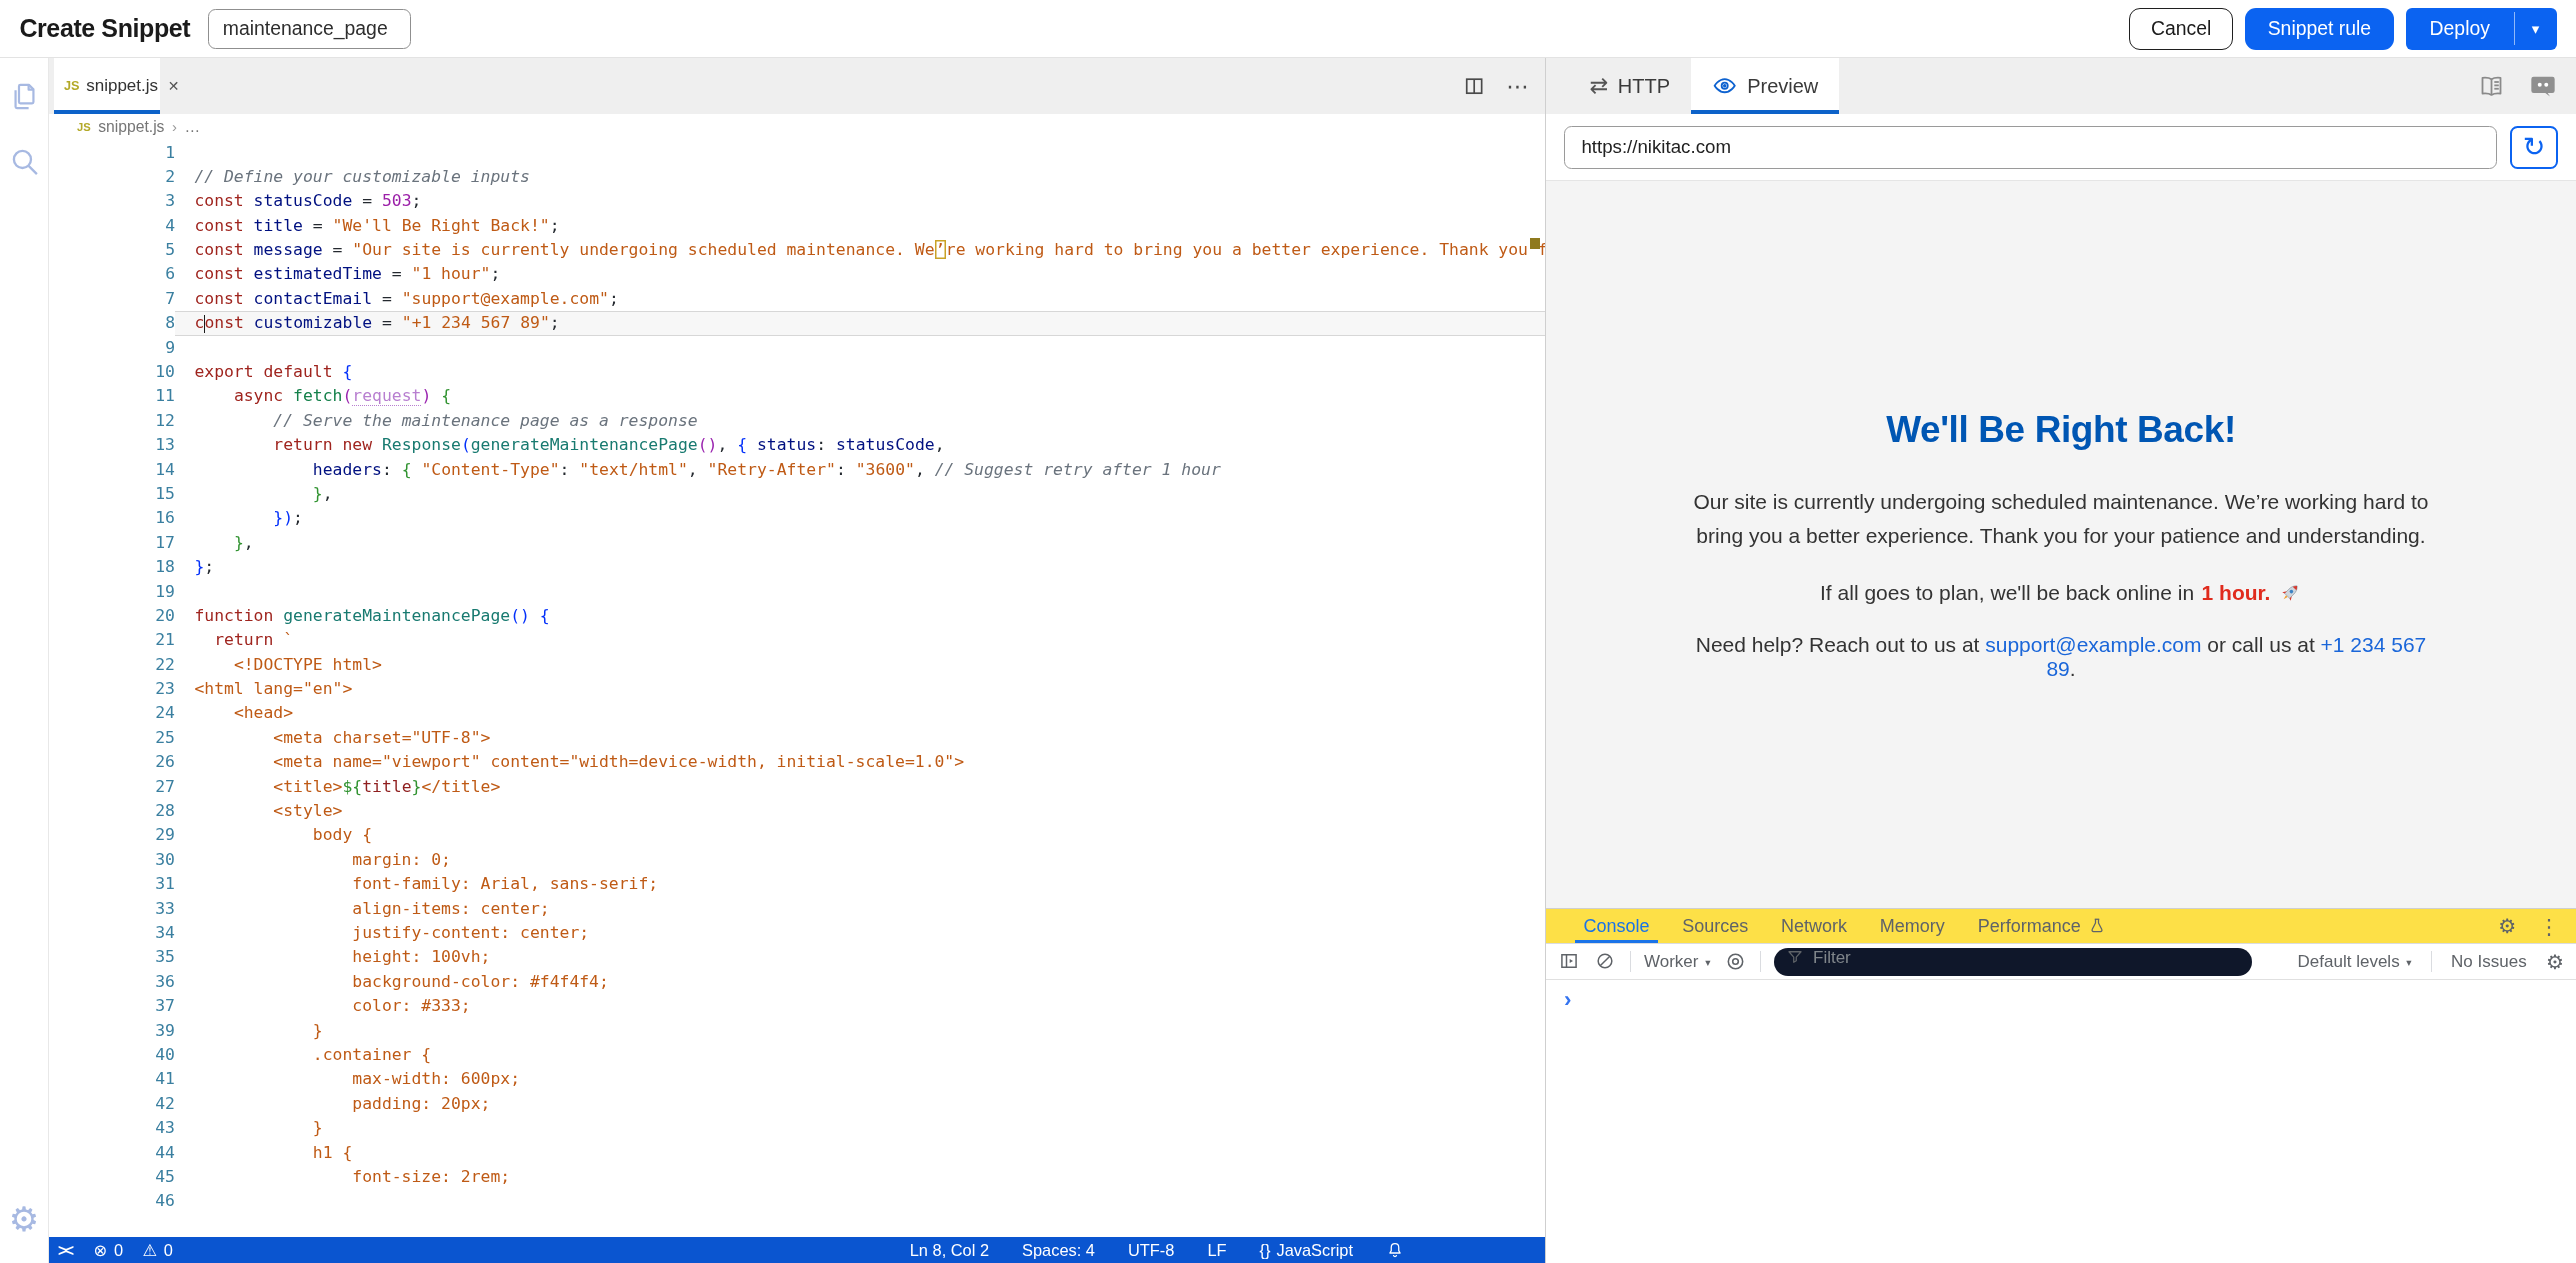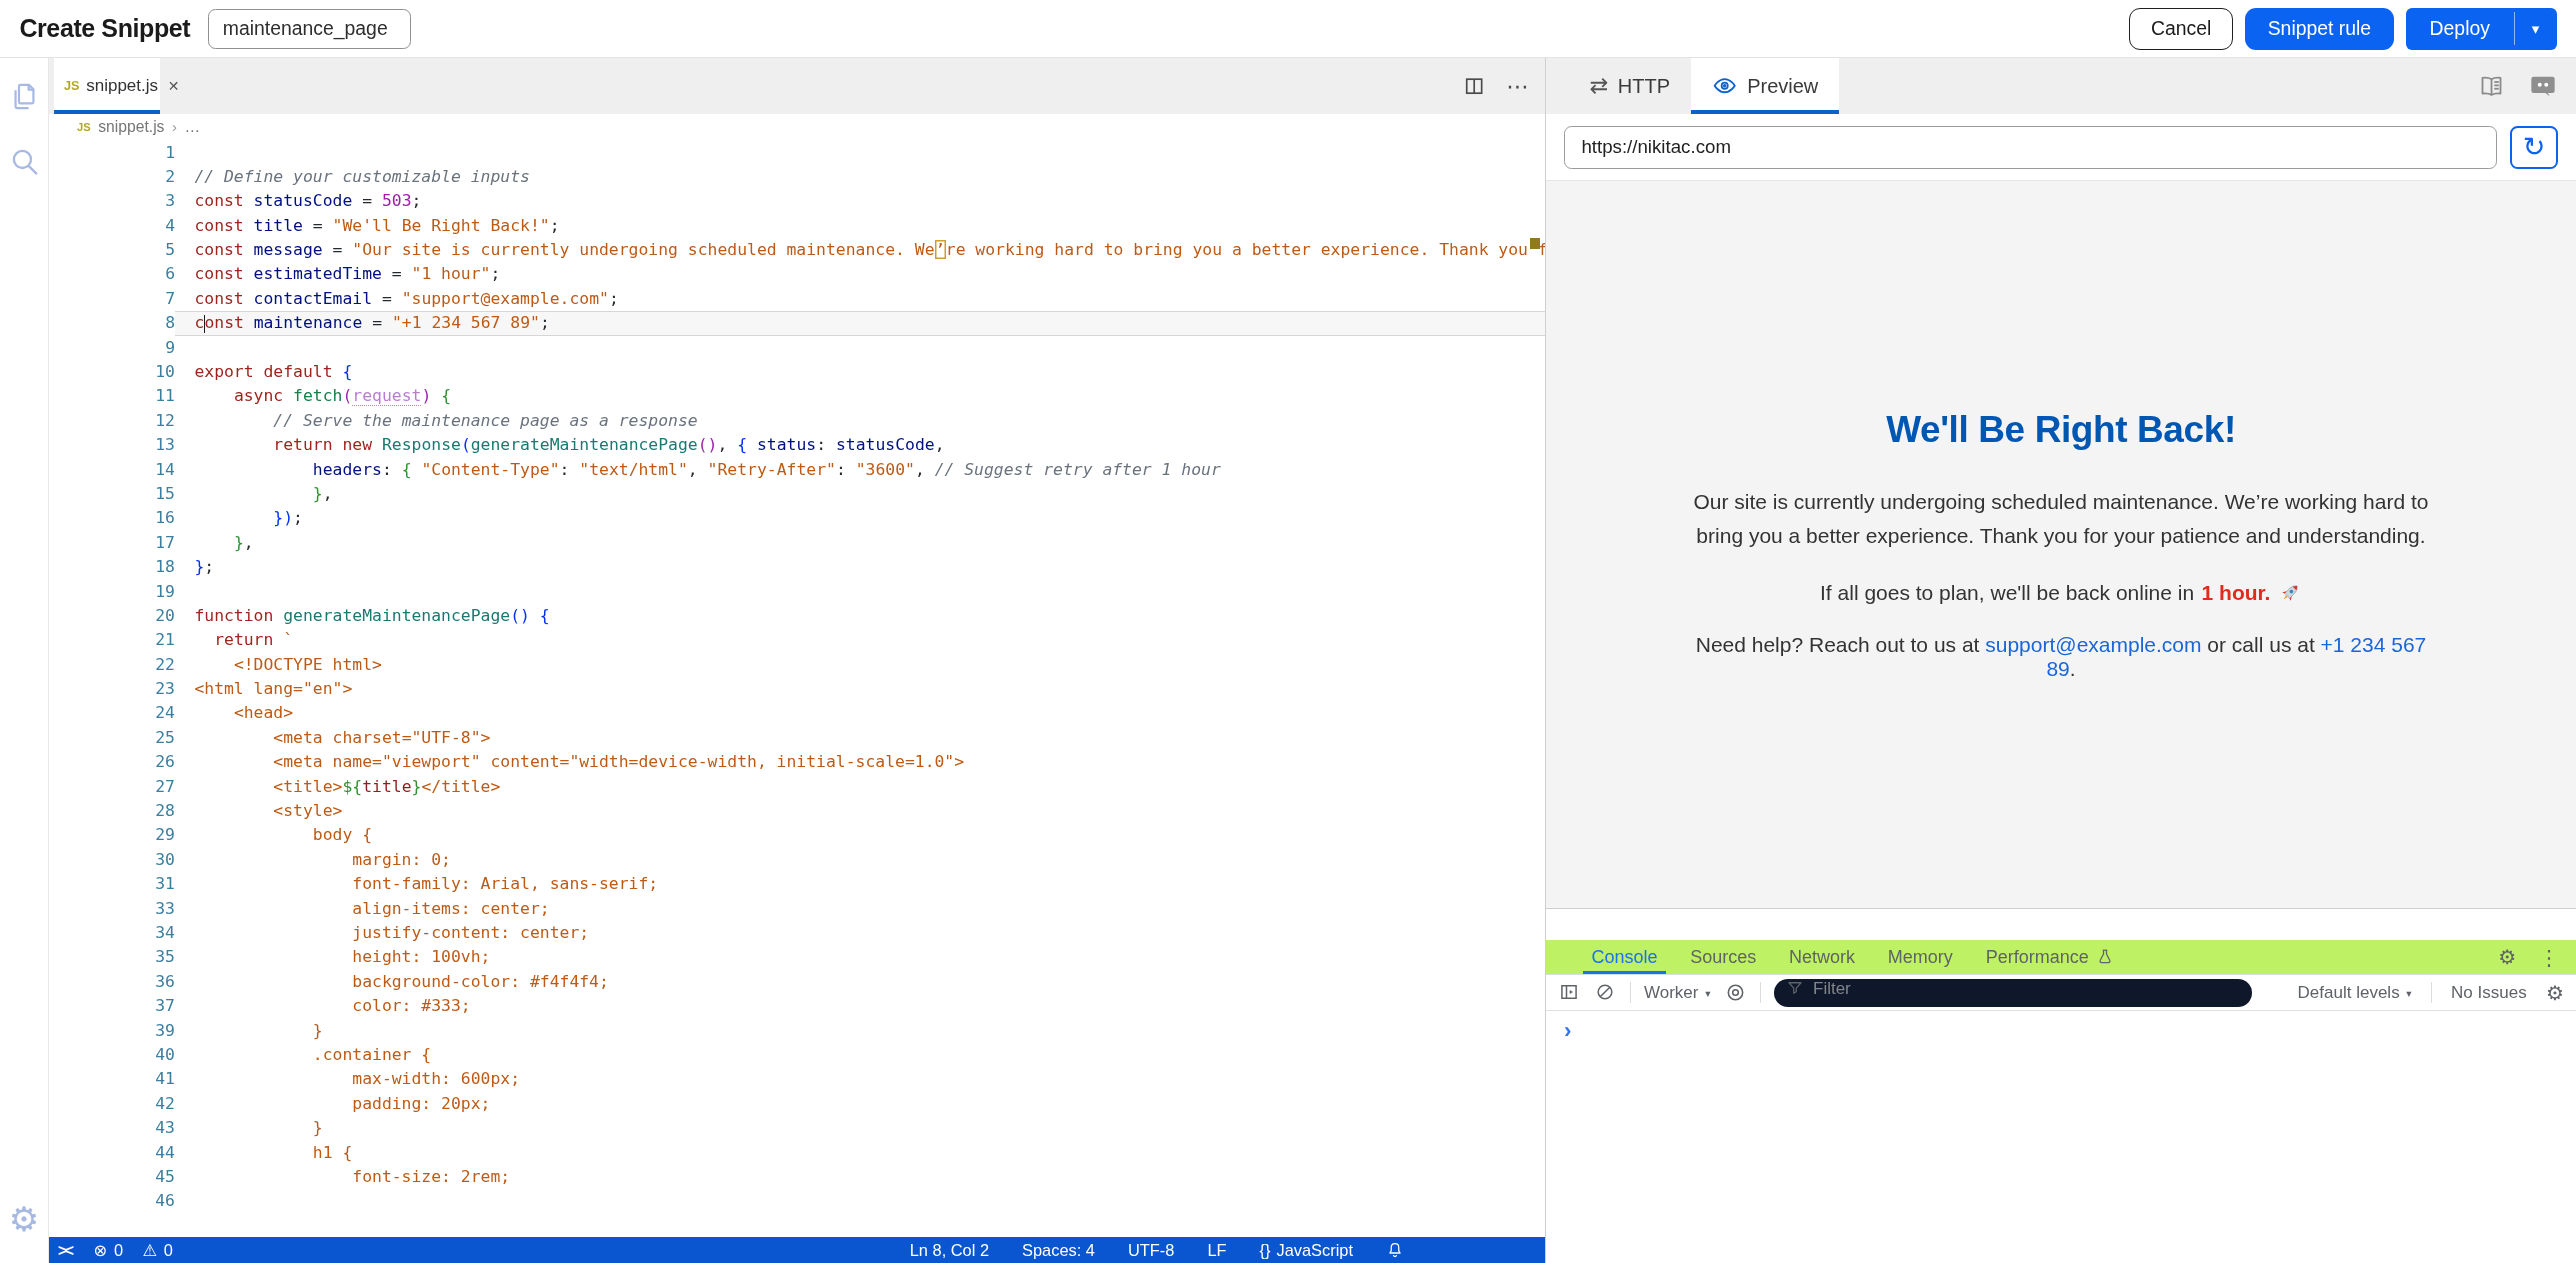--- a/index.html
+++ b/index.html
@@ -86,21 +86,21 @@
   .vp-inner { max-width:792px; padding:0 15px; }
   .vp-inner h2 { font-size:37px; font-weight:bold; color:#0056b3; margin-bottom:34px; letter-spacing:-0.4px; }
   .vp-msg { font-size:21px; color:#333; line-height:34px; }
   .vp-eta { margin-top:28px; font-size:21px; color:#333; display:flex; align-items:center; justify-content:center; gap:7.5px; }
   .vp-eta .eta-red { color:#e02b1d; font-weight:bold; }
   .vp-help { margin-top:28px; font-size:21px; color:#333; }
   .vp-link { color:#1a66d9; text-decoration:none; cursor:pointer; }
 
   
   .devtools { flex:1; display:flex; flex-direction:column; border-top:0.7px solid #cfcfcf; min-height:0; }
-  .dt-tabs { height:35px; flex:0 0 35px; background:#bef264; border-bottom:0.7px solid #dadce0; display:flex; align-items:stretch; padding-left:29px; color:#5f6368;margin-top:31px; }
+  .dt-tabs { height:35px; flex:0 0 35px; background:#fde047; border-bottom:0.7px solid #dadce0; display:flex; align-items:stretch; padding-left:21px; color:#5f6368; }
   .dt-tab { display:flex; align-items:center; gap:7.5px; padding:0 16.4px; font-size:18px; cursor:pointer; position:relative; }
   .dt-tab.active { color:#1a73e8; }
   .dt-tab.active::after { content:""; position:absolute; left:7.5px; right:7.5px; bottom:0; height:3px; background:#1a73e8; }
   .dt-tabs-icons { margin-left:auto; display:flex; align-items:center; gap:22.4px; margin-right:16.4px; }
   .dt-gear { font-size:20px; color:#5f6368; cursor:pointer; line-height:1; }
   .dt-kebab { font-size:21px; color:#5f6368; cursor:pointer; line-height:1; }
 
   .dt-toolbar { height:36px; flex:0 0 36px; background:#fff; border-bottom:0.7px solid #e0e0e0; display:flex; align-items:center; padding:0 12px; gap:13.5px; color:#5f6368; }
   .tb-icon { width:22.4px; height:22.4px; display:flex; align-items:center; justify-content:center; cursor:pointer; }
   .tb-divider { width:0.7px; height:21px; background:#dadce0; }
@@ -183,21 +183,21 @@
 
         <div class="code">
           <div class="overview-mark"></div>
         <div class="code-line"><span class="lnum">1</span><span class="ltext"></span></div>
             <div class="code-line"><span class="lnum">2</span><span class="ltext"><span class="co">// Define your customizable inputs</span></span></div>
             <div class="code-line"><span class="lnum">3</span><span class="ltext"><span class="kw">const</span><span class="pl"> </span><span class="id">statusCode</span><span class="pl"> = </span><span class="nu">503</span><span class="pl">;</span></span></div>
             <div class="code-line"><span class="lnum">4</span><span class="ltext"><span class="kw">const</span><span class="pl"> </span><span class="id">title</span><span class="pl"> = </span><span class="st">"We'll Be Right Back!"</span><span class="pl">;</span></span></div>
             <div class="code-line"><span class="lnum">5</span><span class="ltext"><span class="kw">const</span><span class="pl"> </span><span class="id">message</span><span class="pl"> = </span><span class="st">"Our site is currently undergoing scheduled maintenance. We</span><span class="ub">’</span><span class="st">re working hard to bring you a better experience. Thank you for your patience and understanding."</span></span></div>
             <div class="code-line"><span class="lnum">6</span><span class="ltext"><span class="kw">const</span><span class="pl"> </span><span class="id">estimatedTime</span><span class="pl"> = </span><span class="st">"1 hour"</span><span class="pl">;</span></span></div>
             <div class="code-line"><span class="lnum">7</span><span class="ltext"><span class="kw">const</span><span class="pl"> </span><span class="id">contactEmail</span><span class="pl"> = </span><span class="st">"support@example.com"</span><span class="pl">;</span></span></div>
-            <div class="code-line cur"><span class="lnum">8</span><span class="ltext"><span class="kw">c</span><span class="cr"></span><span class="kw">onst</span><span class="pl"> </span><span class="id">maintenance</span><span class="pl"> = </span><span class="st">"+1 234 567 89"</span><span class="pl">;</span></span></div>
+            <div class="code-line cur"><span class="lnum">8</span><span class="ltext"><span class="kw">c</span><span class="cr"></span><span class="kw">onst</span><span class="pl"> </span><span class="id">customizable</span><span class="pl"> = </span><span class="st">"+1 234 567 89"</span><span class="pl">;</span></span></div>
             <div class="code-line"><span class="lnum">9</span><span class="ltext"></span></div>
             <div class="code-line"><span class="lnum">10</span><span class="ltext"><span class="kw">export</span><span class="pl"> </span><span class="kw">default</span><span class="pl"> </span><span class="b1">{</span></span></div>
             <div class="code-line"><span class="lnum">11</span><span class="ltext"><span class="pl">    </span><span class="kw">async</span><span class="pl"> </span><span class="fn">fetch</span><span class="b3">(</span><span class="pr">request</span><span class="b3">)</span><span class="pl"> </span><span class="b2">{</span></span></div>
             <div class="code-line"><span class="lnum">12</span><span class="ltext"><span class="pl">        </span><span class="co">// Serve the maintenance page as a response</span></span></div>
             <div class="code-line"><span class="lnum">13</span><span class="ltext"><span class="pl">        </span><span class="kw">return</span><span class="pl"> </span><span class="kw">new</span><span class="pl"> </span><span class="tf">Response</span><span class="b1">(</span><span class="tf">generateMaintenancePage</span><span class="b3">()</span><span class="pl">, </span><span class="b1">{</span><span class="pl"> </span><span class="id">status</span><span class="pl">: </span><span class="id">statusCode</span><span class="pl">,</span></span></div>
             <div class="code-line"><span class="lnum">14</span><span class="ltext"><span class="pl">            </span><span class="id">headers</span><span class="pl">: </span><span class="b2">{</span><span class="pl"> </span><span class="st">"Content-Type"</span><span class="pl">: </span><span class="st">"text/html"</span><span class="pl">, </span><span class="st">"Retry-After"</span><span class="pl">: </span><span class="st">"3600"</span><span class="pl">, </span><span class="co">// Suggest retry after 1 hour</span></span></div>
             <div class="code-line"><span class="lnum">15</span><span class="ltext"><span class="pl">            </span><span class="b2">}</span><span class="pl">,</span></span></div>
             <div class="code-line"><span class="lnum">16</span><span class="ltext"><span class="pl">        </span><span class="b1">})</span><span class="pl">;</span></span></div>
             <div class="code-line"><span class="lnum">17</span><span class="ltext"><span class="pl">    </span><span class="b2">}</span><span class="pl">,</span></span></div>
             <div class="code-line"><span class="lnum">18</span><span class="ltext"><span class="b1">}</span><span class="pl">;</span></span></div>

